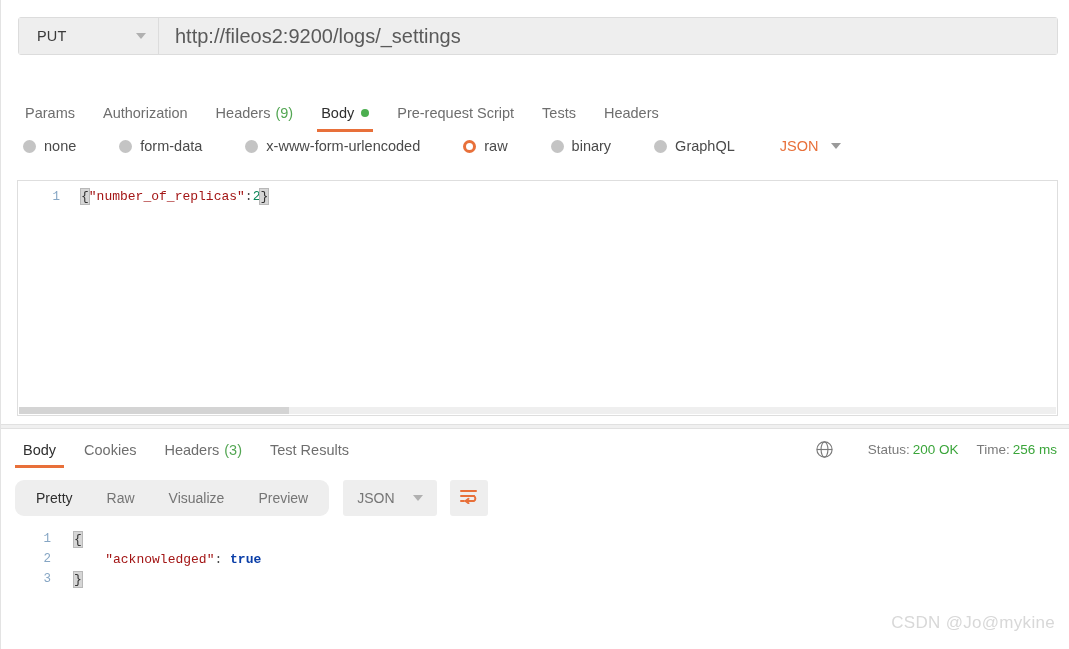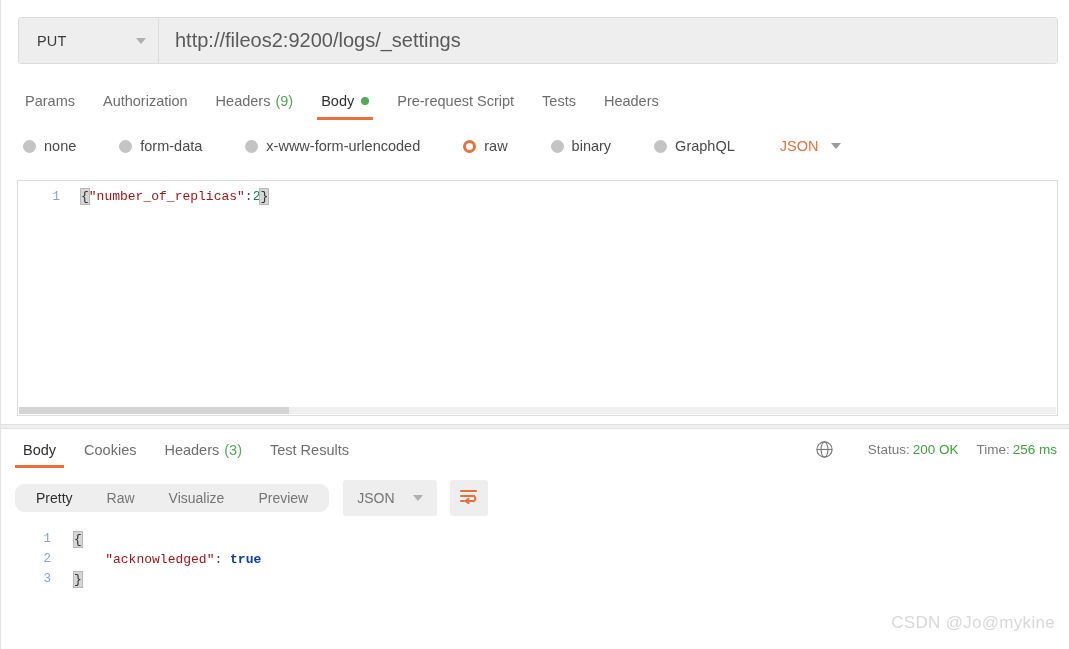--- a/index.html
+++ b/index.html
@@ -15,21 +15,21 @@
     height: 649px;
     background: #ffffff;
     overflow: hidden;
     border-left: 1px solid #e3e3e3;
   }
 
   
   .url-bar {
     position: absolute;
     left: 17px; top: 17px;
-    width: 1040px; height: 47px;
+    width: 1040px; height: 38px;
     display: flex;
     border: 1px solid #dcdcdc;
     border-radius: 3px;
     background: #eeeeee;
   }
   .method-select {
     width: 140px;
     height: 100%;
     display: flex;
     align-items: center;
@@ -60,21 +60,21 @@
     font-size: 20px;
     color: #5a5a5a;
     cursor: text;
     overflow: hidden;
     white-space: nowrap;
   }
 
   
   .req-tabs {
     position: absolute;
-    left: 16px; top: 84px;
+    left: 16px; top: 96px;
     width: 1040px; height: 34px;
     display: flex;
     align-items: flex-start;
   }
   .req-tab {
     position: relative;
     height: 34px;
     display: flex;
     align-items: center;
     padding: 0 14px;
@@ -250,21 +250,21 @@
   .res-toolbar {
     position: absolute;
     left: 14px; top: 479px;
     display: flex;
     align-items: center;
     height: 38px;
   }
   .seg-group {
     display: flex;
     align-items: center;
-    height: 28px;
+    height: 36px;
     background: #eeeeee;
     border-radius: 9px;
     padding: 8px 4px;
   }
   .seg-btn {
     height: 36px;
     display: flex;
     align-items: center;
     padding: 0 17px;
     font-size: 14px;

